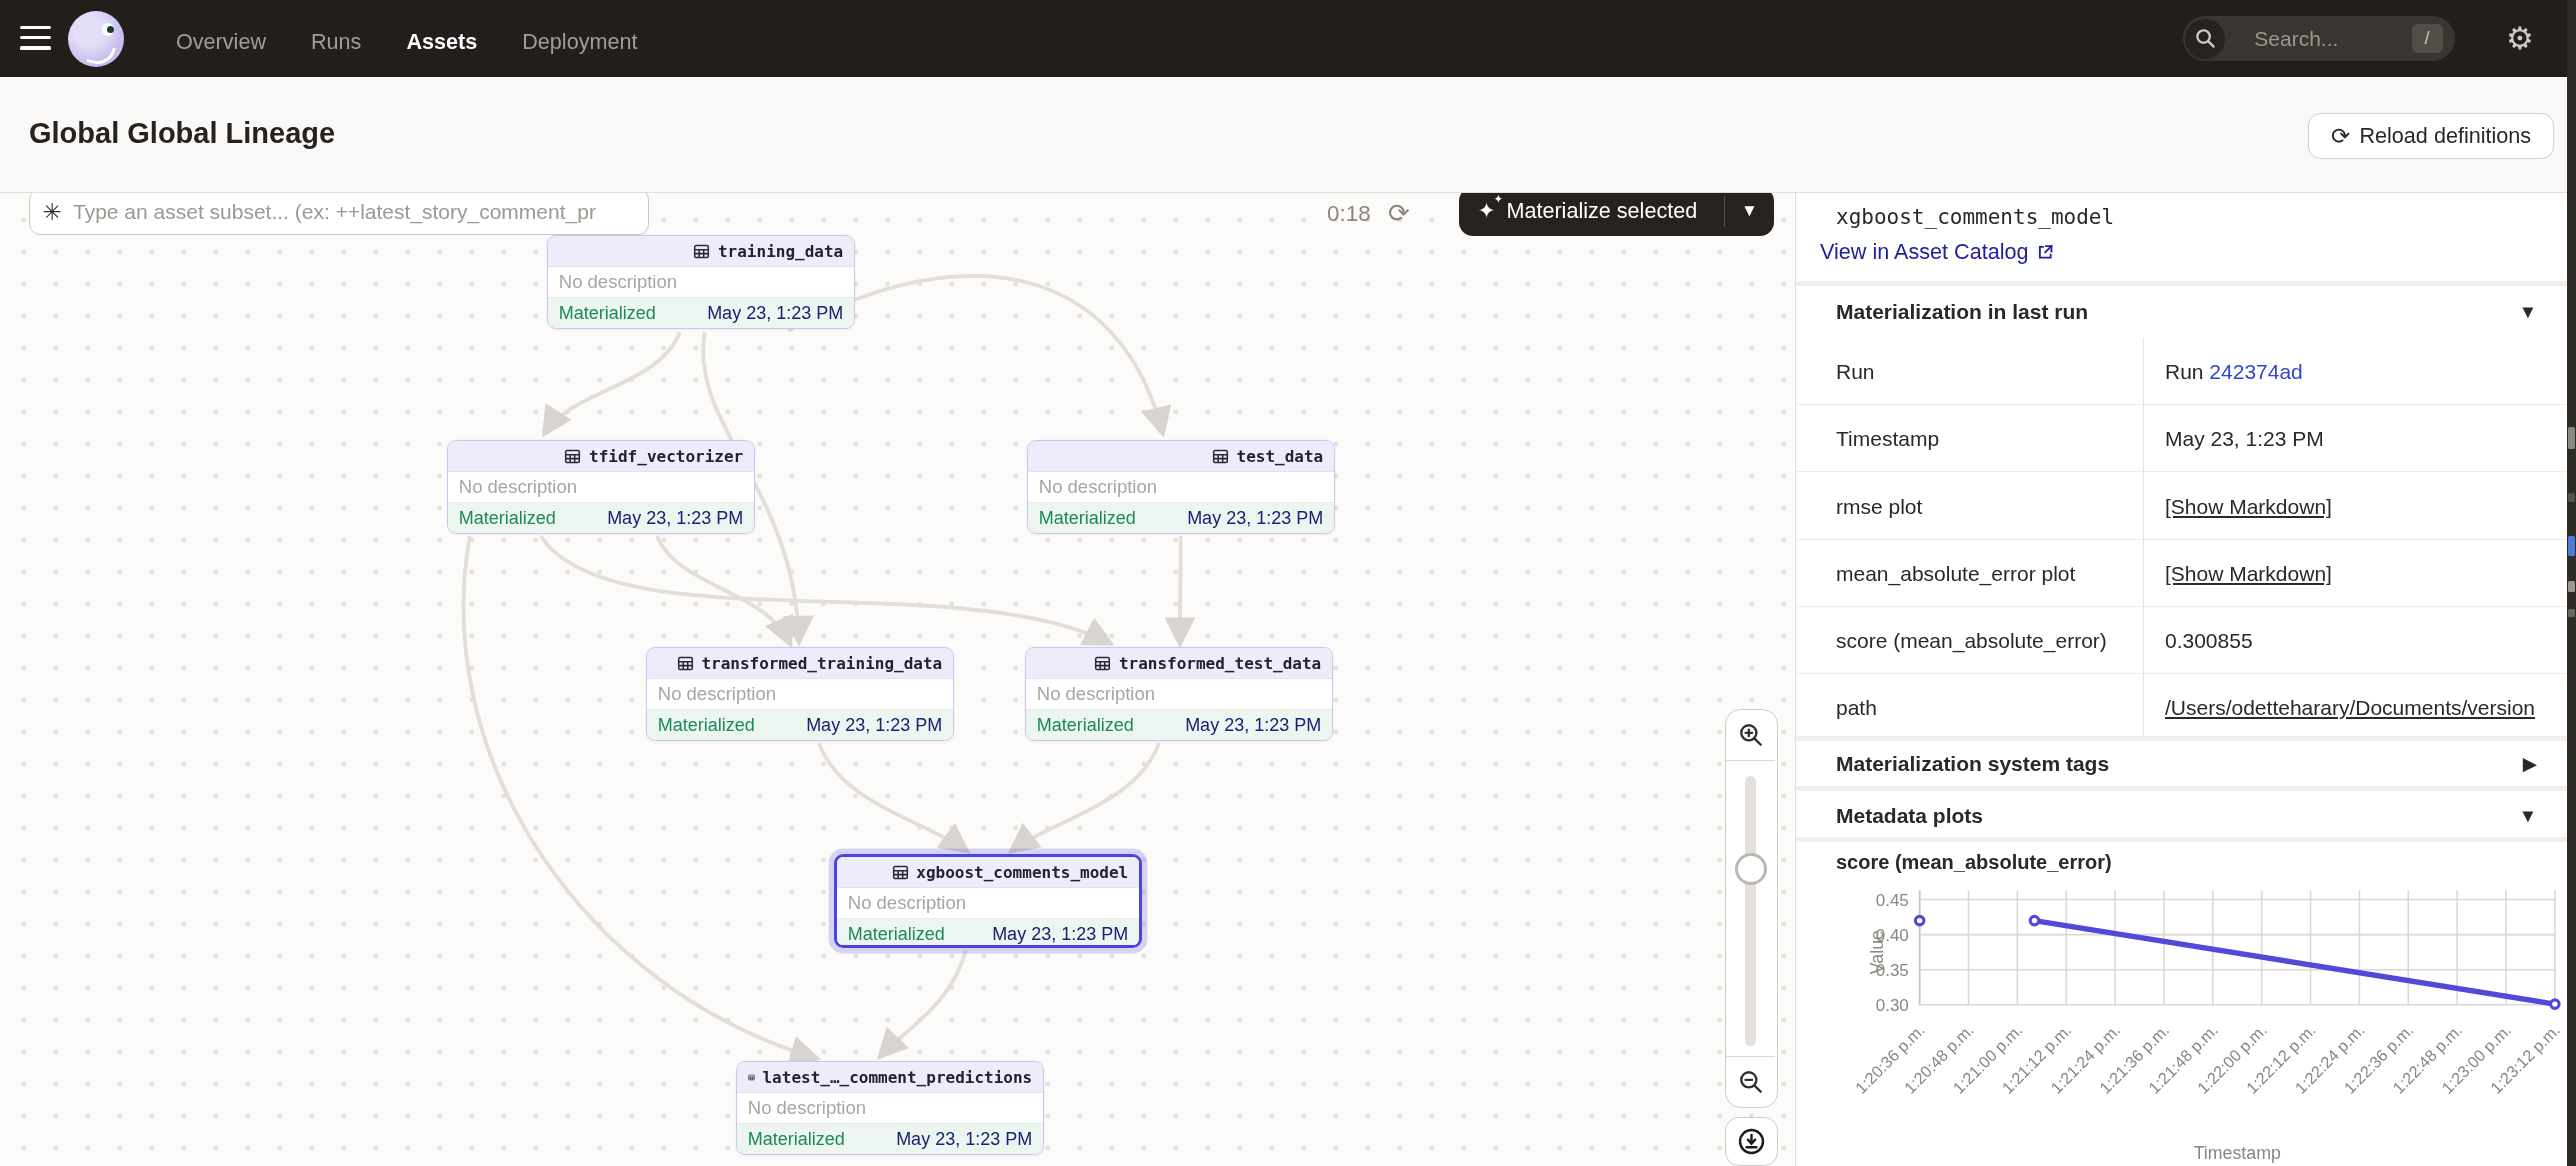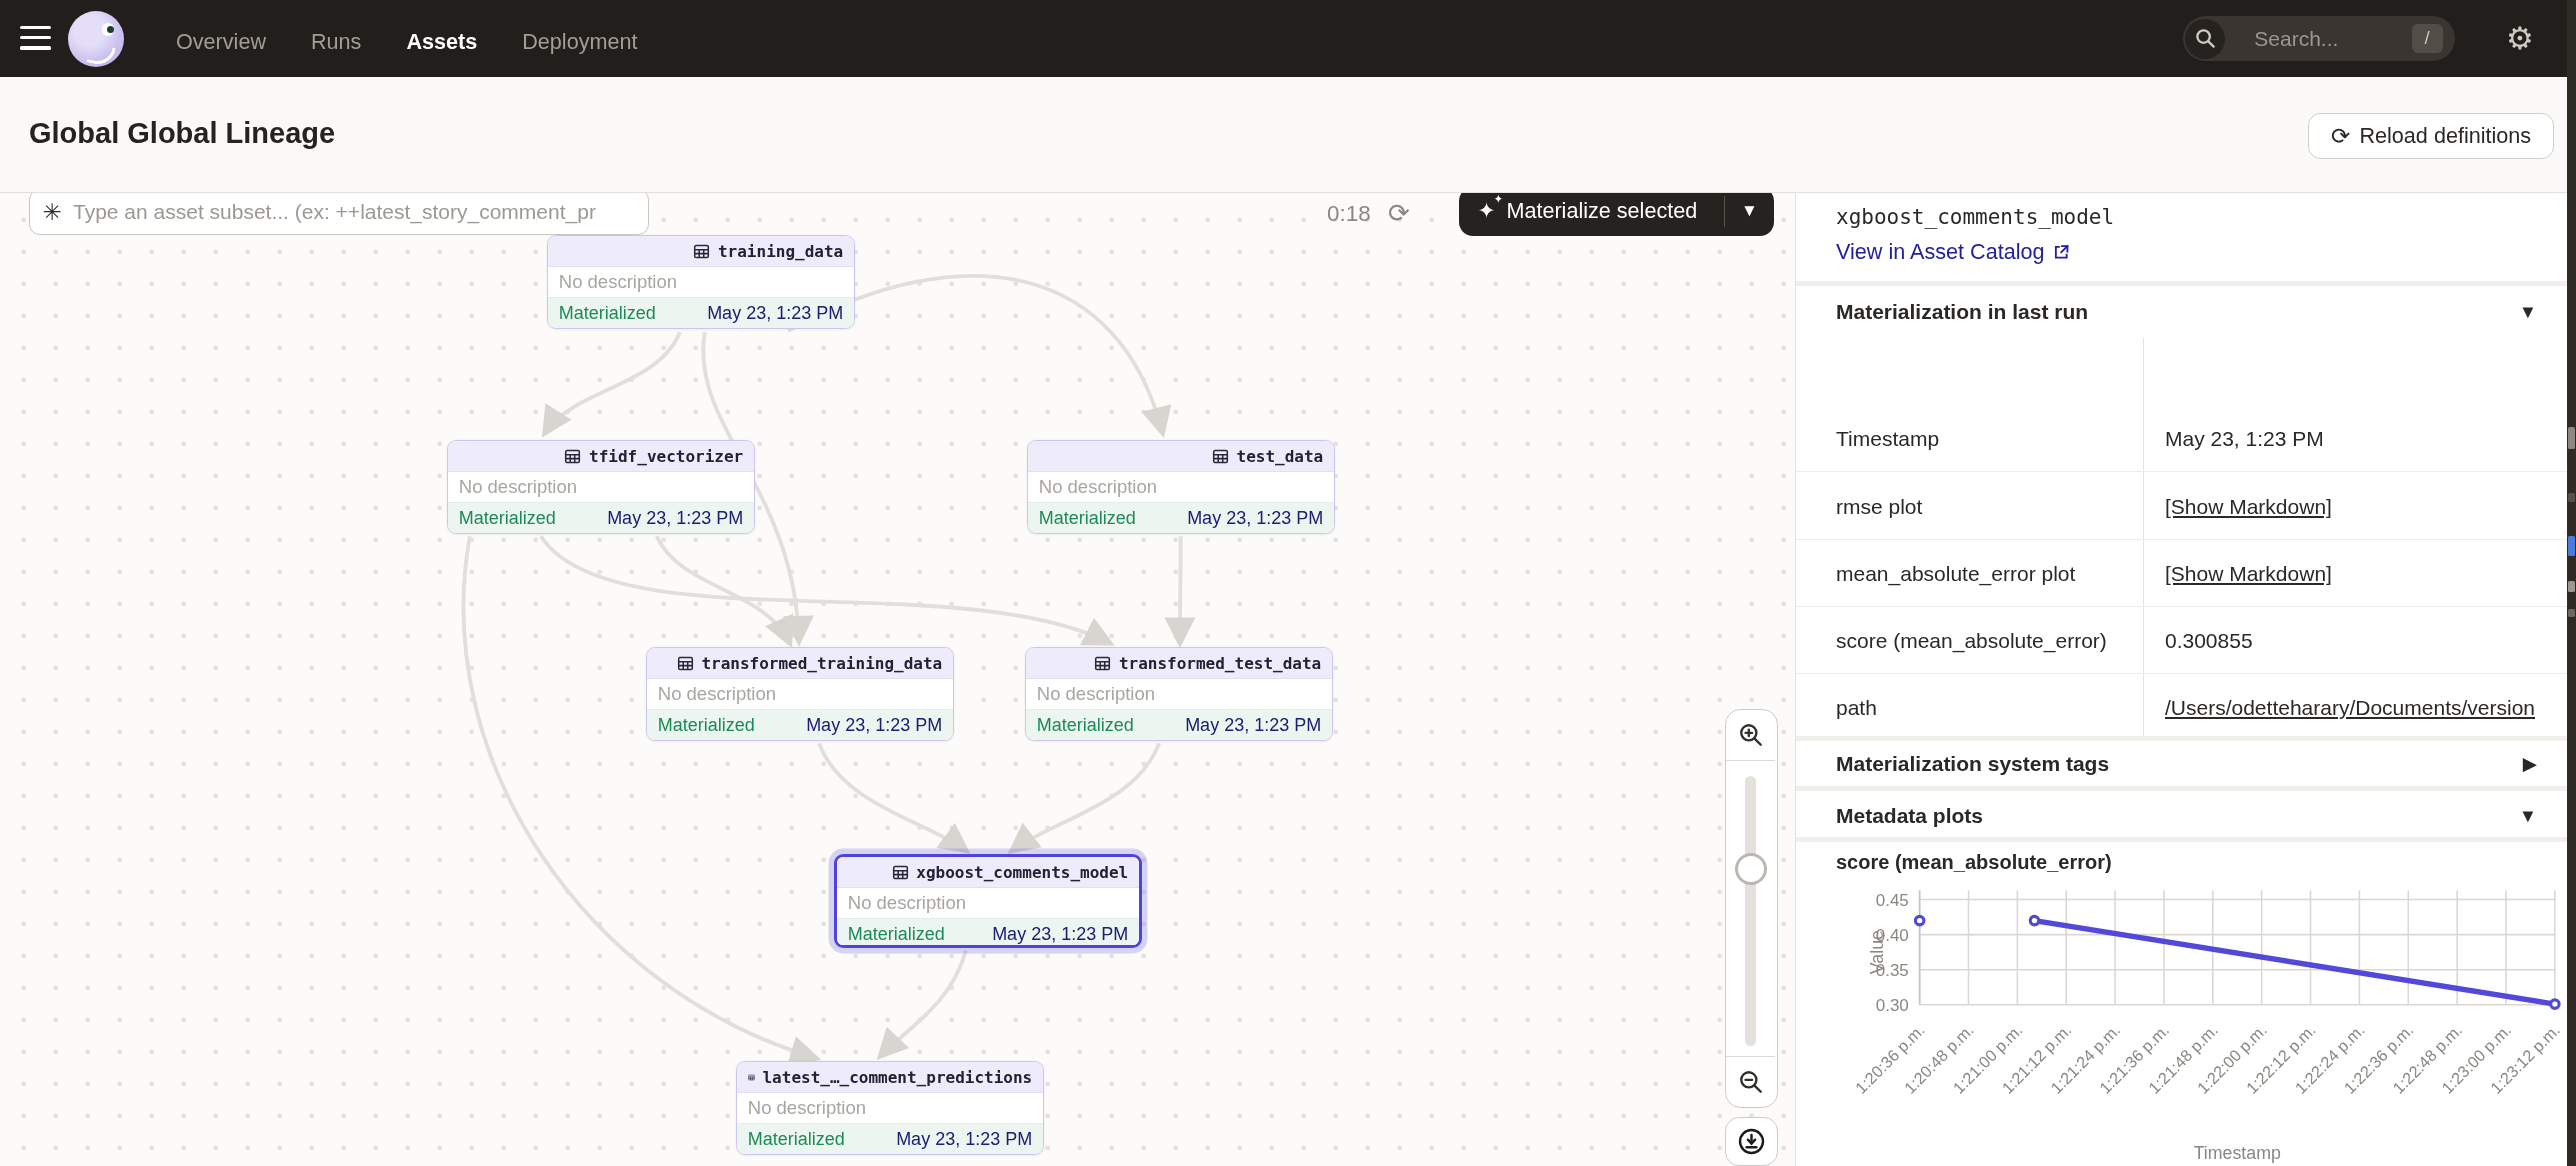--- a/index.html
+++ b/index.html
@@ -86,21 +86,21 @@
   .zhandle{position:absolute;left:8.5px;top:143px;width:32px;height:32px;border-radius:50%;background:#FFF;
            border:3.1px solid #BBB7B1;cursor:grab;}
   .dlbtn{position:absolute;left:1725px;top:924px;width:53px;height:49px;background:#FFF;border:1.5px solid #CFCBC5;
          border-radius:14px;display:flex;align-items:center;justify-content:center;cursor:pointer;}
 
   
   .panel{position:absolute;left:1795px;top:193px;width:772px;height:974px;background:#FFF;
          border-left:1.5px solid #E3E0DC;}
   .ptitle{position:absolute;left:40px;top:12.4px;font-family:"DejaVu Sans Mono","Liberation Mono",monospace;
           font-size:21px;color:#2B2825;}
-  .plink{position:absolute;left:40px;top:46px;font-size:21.6px;color:#23209B;cursor:pointer;display:flex;gap:7.7px;align-items:center;}
+  .plink{position:absolute;left:24px;top:46px;font-size:21.6px;color:#23209B;cursor:pointer;display:flex;gap:7.7px;align-items:center;}
   .sectionband{position:absolute;left:0;width:772px;height:5.4px;background:#F1EFEB;}
   .sectionhead{position:absolute;left:0;width:772px;display:flex;align-items:center;cursor:pointer;}
   .sectionhead .stext{margin-left:40px;font-size:21px;font-weight:bold;color:#2B2825;flex:1;}
   .sectionhead .scaret{margin-right:31px;font-size:18.5px;color:#2B2825;}
   .prow{position:absolute;left:0;width:772px;height:67px;border-bottom:0.8px solid #EFECE8;}
   .prow .plabel{position:absolute;left:40px;top:21.6px;font-size:21px;color:#2B2825;}
   .prow .pvalue{position:absolute;left:369px;top:21.6px;font-size:21px;color:#2B2825;white-space:nowrap;
                 max-width:398px;overflow:hidden;}
   .coldivider{position:absolute;left:347px;top:145px;width:0.8px;height:403px;background:#E7E4E0;}
   .runlink{color:#2F45CE;cursor:pointer;}
@@ -350,20 +350,24 @@
     </div>
 
     <div class="sectionband" style="top:88px"></div>
     <div class="sectionhead" style="top:93px;height:52px">
       <span class="stext">Materialization in last run</span>
       <span class="scaret">▼</span>
     </div>
 
     <div class="coldivider"></div>
 
+    <div class="prow" style="top:145px">
+      <span class="plabel">Run</span>
+      <span class="pvalue"><span>Run </span><span class="runlink">242374ad</span></span>
+    </div>
     <div class="prow" style="top:212px">
       <span class="plabel">Timestamp</span>
       <span class="pvalue">May 23, 1:23 PM</span>
     </div>
     <div class="prow" style="top:280px">
       <span class="plabel">rmse plot</span>
       <span class="pvalue ulink">[Show Markdown]</span>
     </div>
     <div class="prow" style="top:347px">
       <span class="plabel">mean_absolute_error plot</span>

